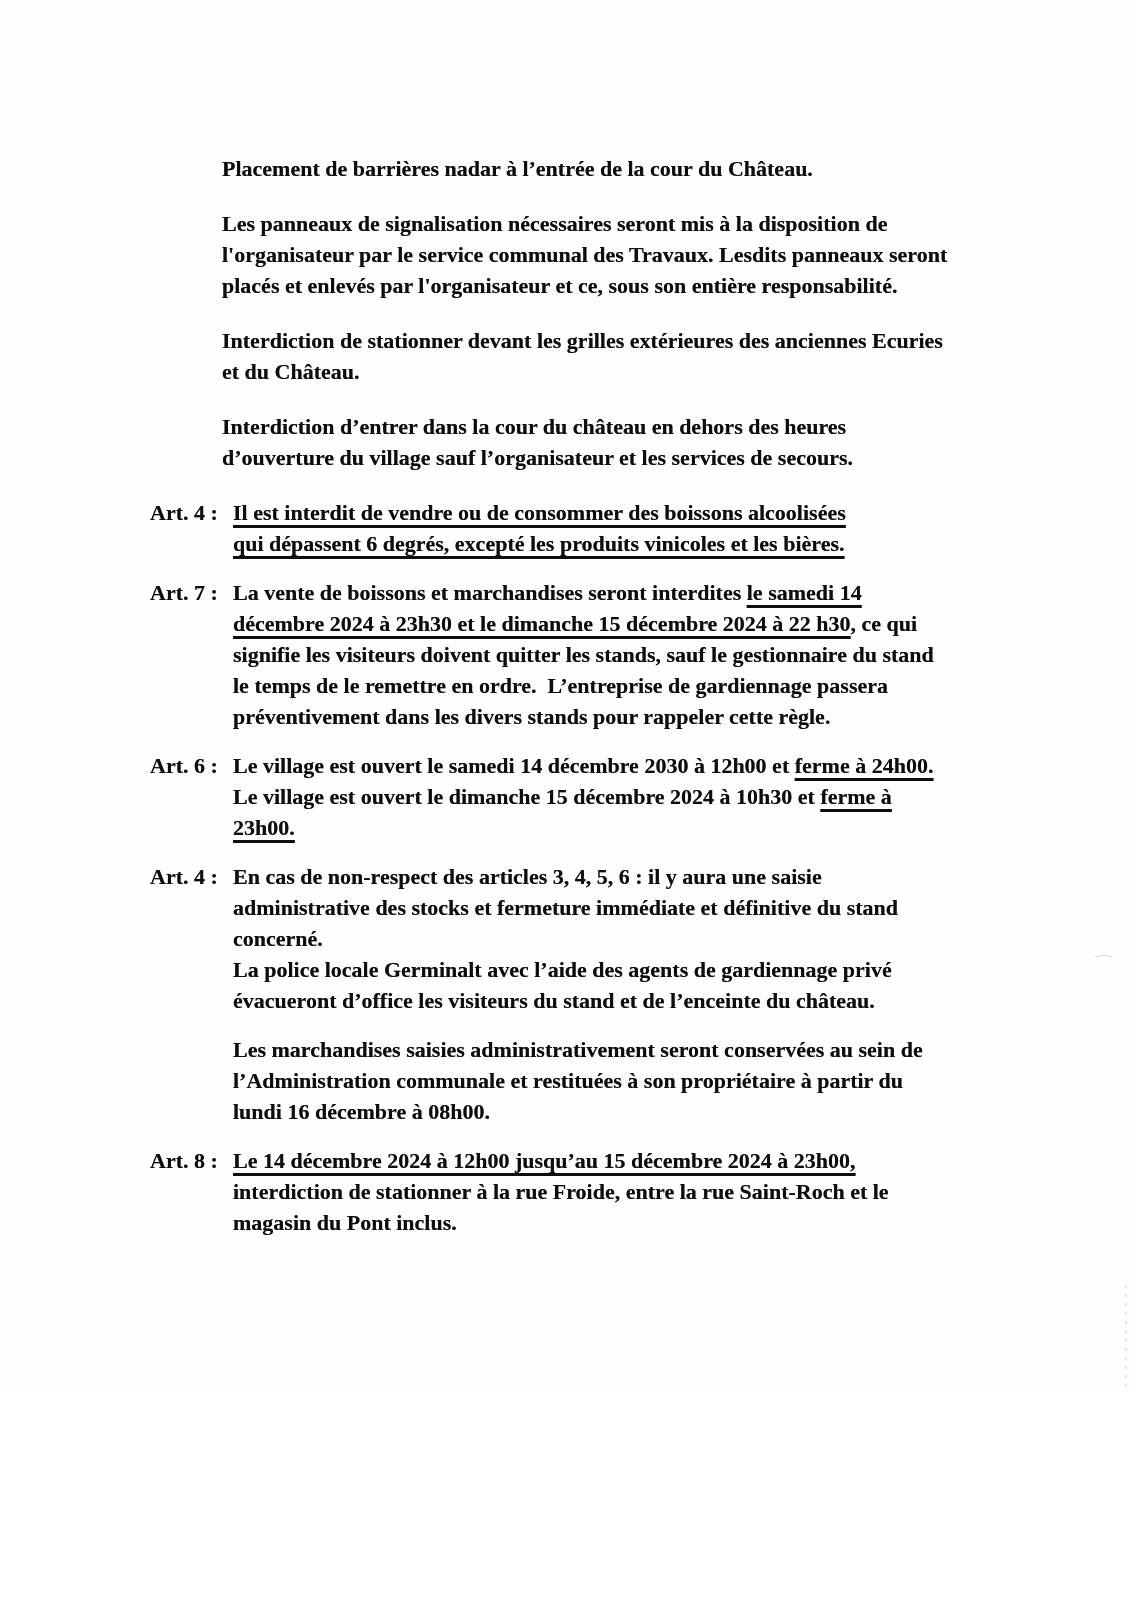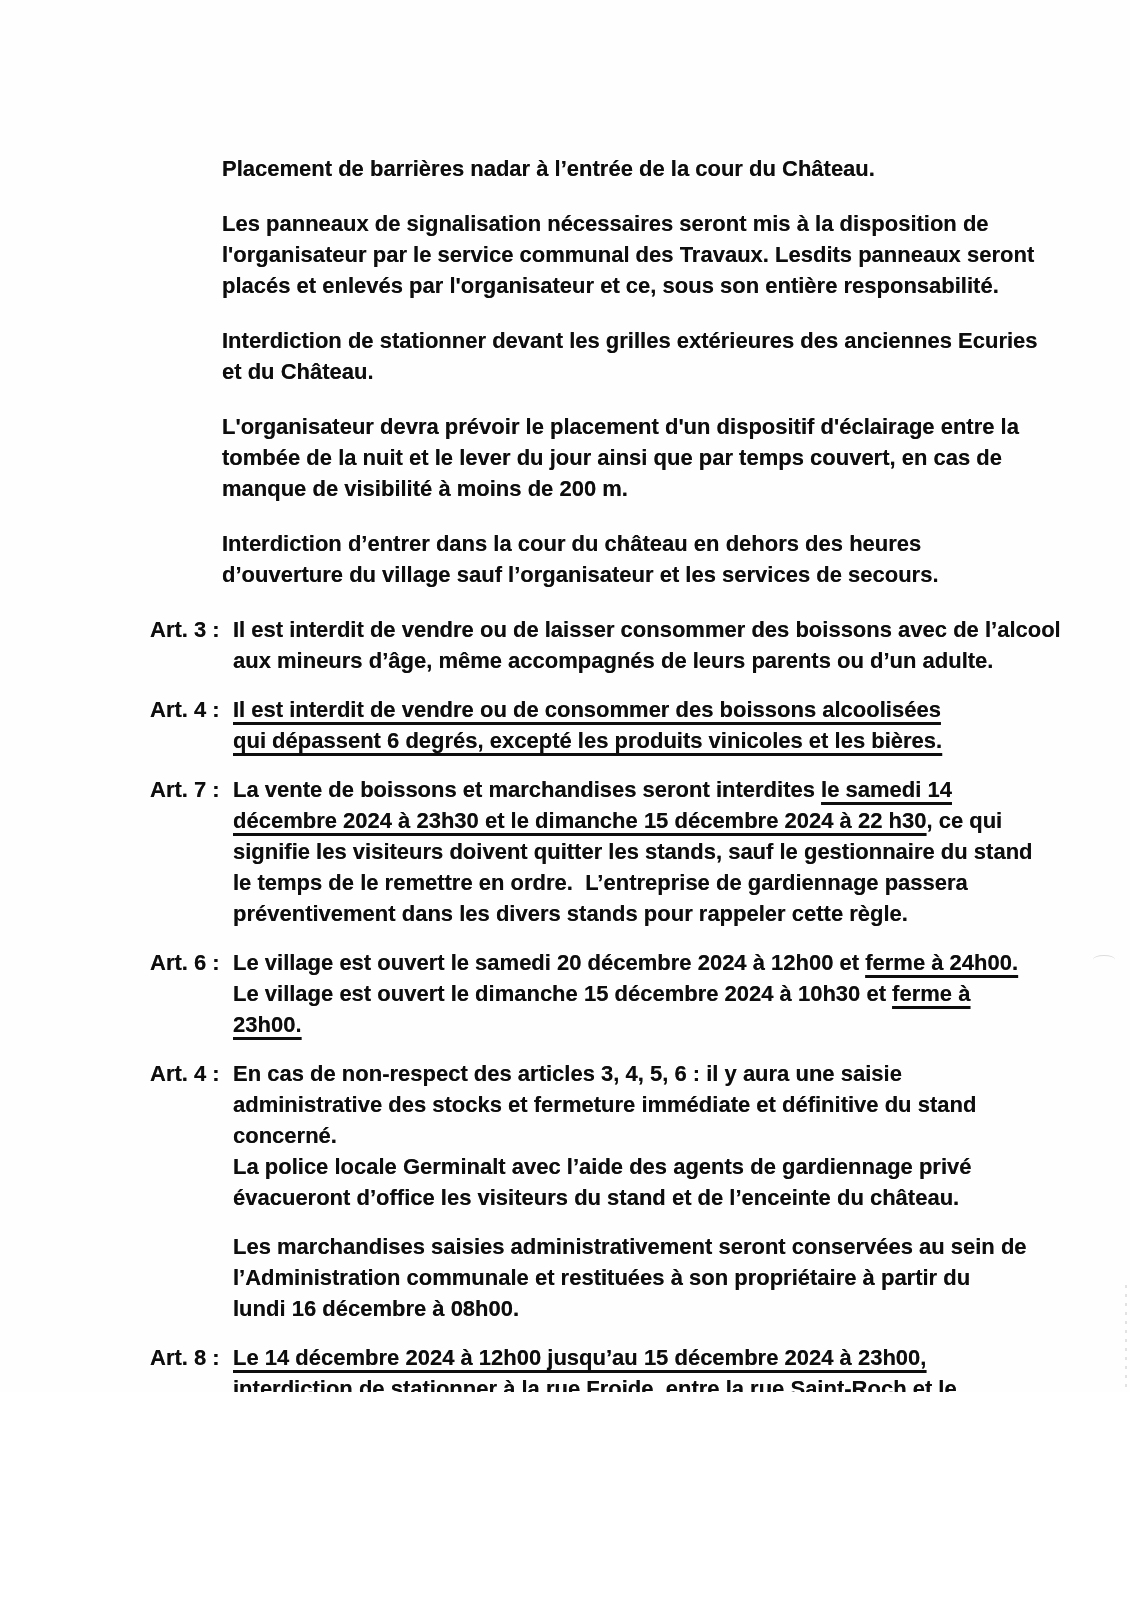--- a/index.html
+++ b/index.html
@@ -6,21 +6,21 @@
     margin: 0;
     padding: 0;
     background: #ffffff;
   }
   .page {
     position: relative;
     width: 1130px;
     height: 1392px;
     background: #fefefe;
     overflow: hidden;
-    font-family: Liberation Sans, sans-serif;
+    font-family: Liberation Serif, serif;
     font-weight: 700;
     color: #0d0d0d;
   }
   .doc {
     position: absolute;
     top: 153px;
     left: 0;
     right: 0;
   }
   .para {
@@ -78,35 +78,30 @@
 <body>
 
 <div class="page">
   <div class="doc">
       <div class="para plain"><span><span>Placement de barrières nadar à l’entrée de la cour du Château.</span></span></div>
       <div class="para plain"><span><span>Les panneaux de signalisation nécessaires seront mis à la disposition de
 l'organisateur par le service communal des Travaux. Lesdits panneaux seront
 placés et enlevés par l'organisateur et ce, sous son entière responsabilité.</span></span></div>
       <div class="para plain"><span><span>Interdiction de stationner devant les grilles extérieures des anciennes Ecuries
 et du Château.</span></span></div>
-      <div class="para plain"><span><span>L'organisateur devra prévoir le placement d'un dispositif d'éclairage entre la
-tombée de la nuit et le lever du jour ainsi que par temps couvert, en cas de
-manque de visibilité à moins de 200 m.</span></span></div>
       <div class="para plain"><span><span>Interdiction d’entrer dans la cour du château en dehors des heures
 d’ouverture du village sauf l’organisateur et les services de secours.</span></span></div>
-      <div class="para article"><span class="label">Art. 3 :</span><span><span>Il est interdit de vendre ou de laisser consommer des boissons avec de l’alcool
-aux mineurs d’âge, même accompagnés de leurs parents ou d’un adulte.</span></span></div>
       <div class="para article"><span class="label">Art. 4 :</span><span><span class="u">Il est interdit de vendre ou de consommer des boissons alcoolisées
 qui dépassent 6 degrés, excepté les produits vinicoles et les bières.</span></span></div>
       <div class="para article"><span class="label">Art. 7 :</span><span><span>La vente de boissons et marchandises seront interdites </span><span class="u">le samedi 14
 décembre 2024 à 23h30 et le dimanche 15 décembre 2024 à 22 h30</span><span>, ce qui
 signifie les visiteurs doivent quitter les stands, sauf le gestionnaire du stand
 le temps de le remettre en ordre.  L’entreprise de gardiennage passera
 préventivement dans les divers stands pour rappeler cette règle.</span></span></div>
-      <div class="para article"><span class="label">Art. 6 :</span><span><span>Le village est ouvert le samedi 20 décembre 2024 à 12h00 et </span><span class="u">ferme à 24h00.</span><span>
+      <div class="para article"><span class="label">Art. 6 :</span><span><span>Le village est ouvert le samedi 14 décembre 2030 à 12h00 et </span><span class="u">ferme à 24h00.</span><span>
 Le village est ouvert le dimanche 15 décembre 2024 à 10h30 et </span><span class="u">ferme à
 23h00.</span></span></div>
       <div class="para article"><span class="label">Art. 4 :</span><span><span>En cas de non-respect des articles 3, 4, 5, 6 : il y aura une saisie
 administrative des stocks et fermeture immédiate et définitive du stand
 concerné.
 La police locale Germinalt avec l’aide des agents de gardiennage privé
 évacueront d’office les visiteurs du stand et de l’enceinte du château.</span></span></div>
       <div class="para article-cont"><span><span>Les marchandises saisies administrativement seront conservées au sein de
 l’Administration communale et restituées à son propriétaire à partir du
 lundi 16 décembre à 08h00.</span></span></div>

